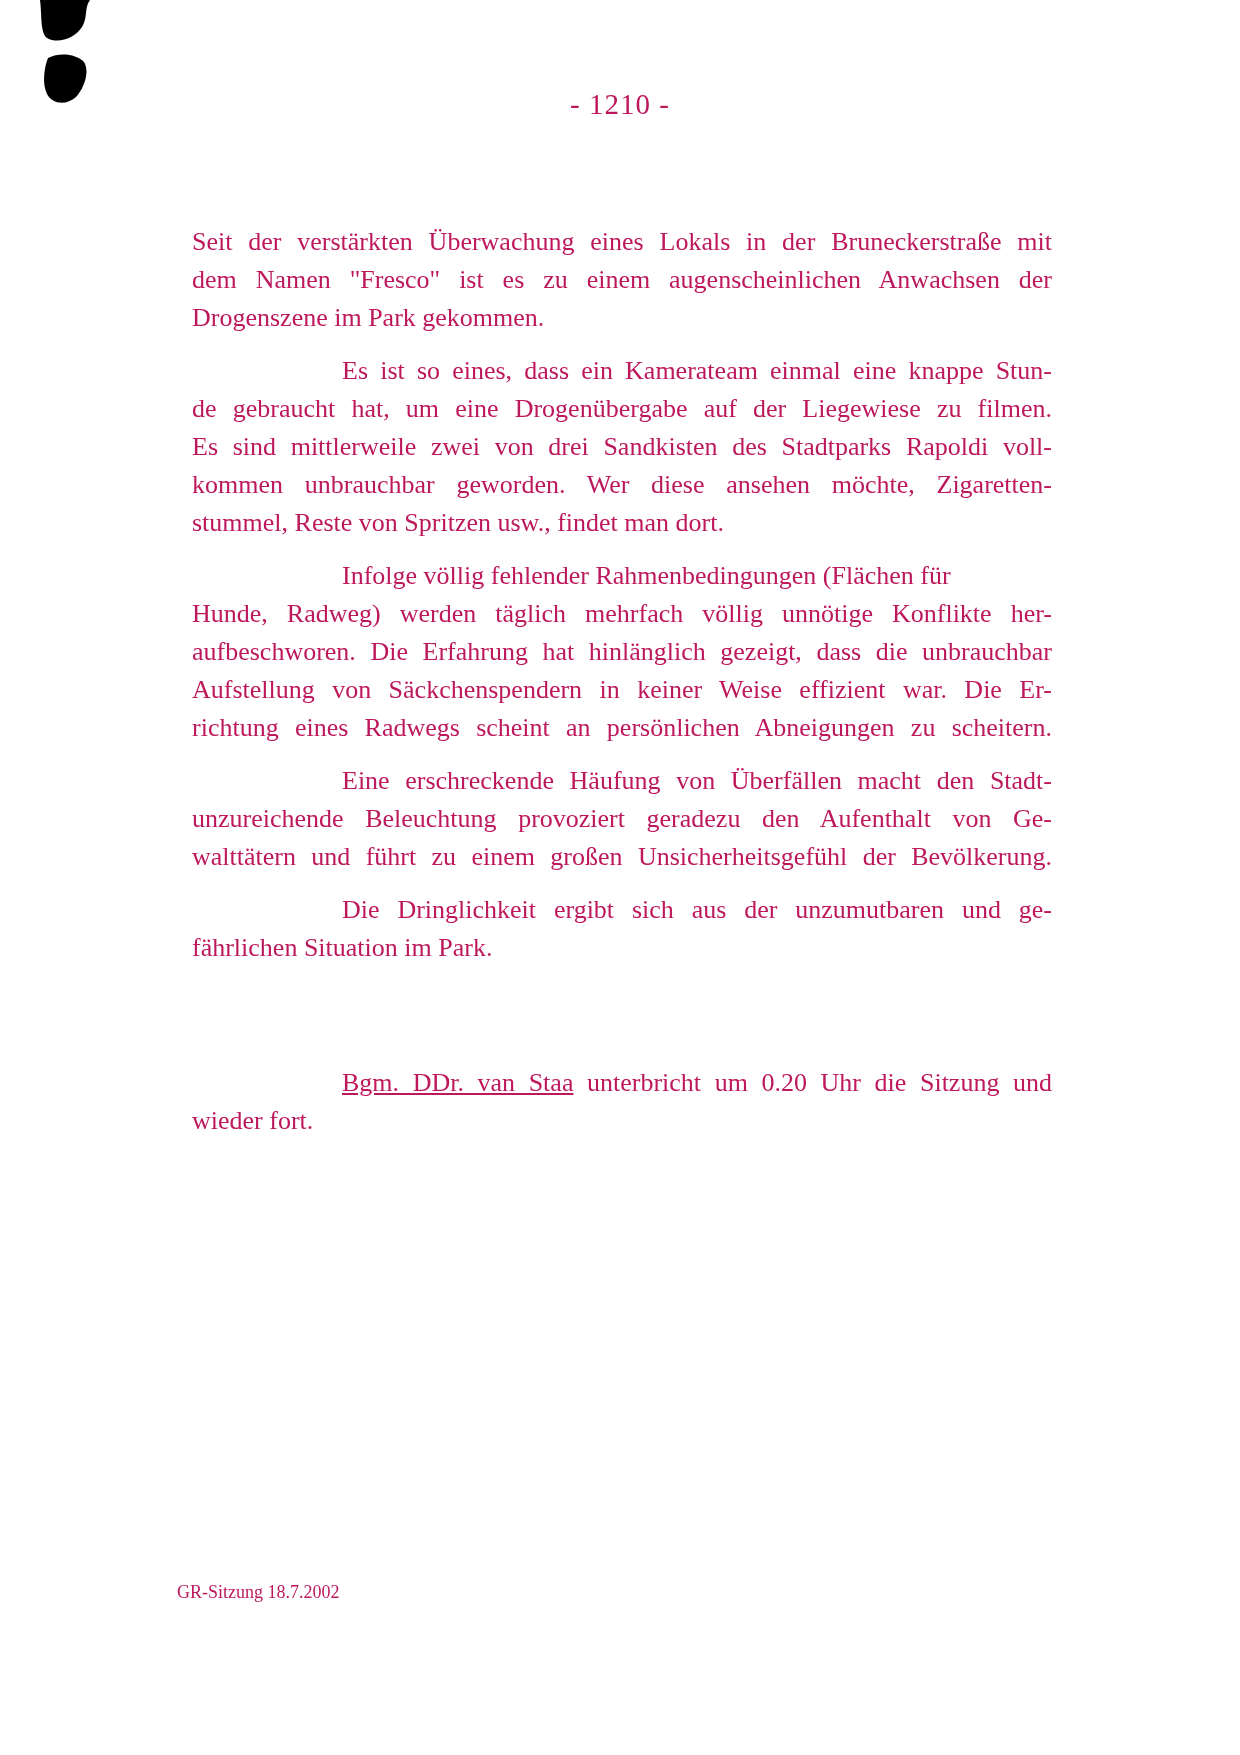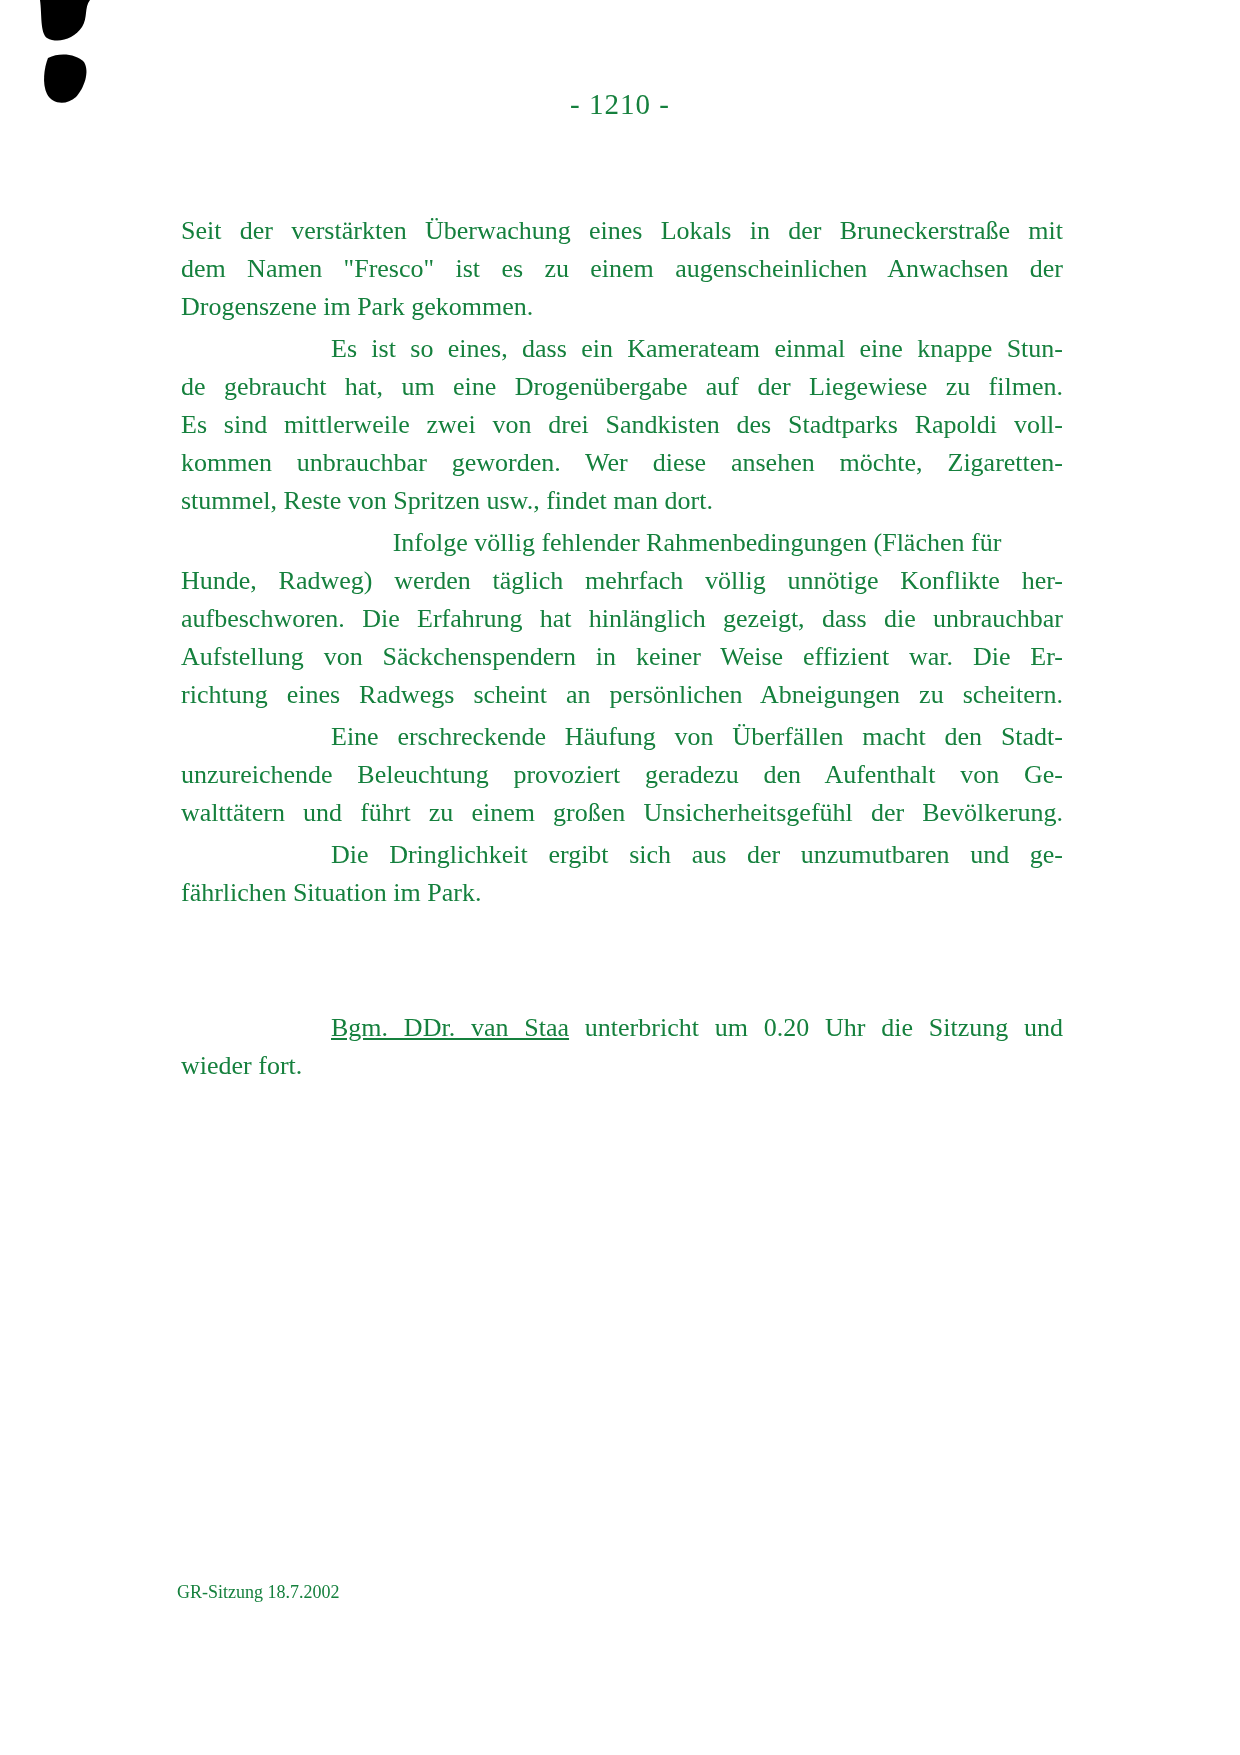--- a/index.html
+++ b/index.html
@@ -1,21 +1,21 @@
 <!DOCTYPE html>
 <html><head>
 <meta charset="utf-8">
 <style>
   html, body { margin: 0; padding: 0; background: #ffffff; }
   .page {
     position: relative;
     width: 1240px;
     height: 1755px;
     background: #ffffff;
-    color: #15803d;
+    color: #be185d;
     font-family: "Liberation Serif", "DejaVu Serif", serif;
     overflow: hidden;
   }
   .scan-artifact {
     position: absolute;
     top: 0;
     left: 0;
   }
   .page-number {
     position: absolute;
@@ -28,30 +28,30 @@
     white-space: pre;
   }
   .body-text {
     position: absolute;
     top: 208px;
     left: 177px;
     width: 890px;
     font-size: 26px;
     line-height: 38px;
   }
-  .para { margin: 4px; }
+  .para { margin: 15px; }
   .line {
     height: 38px;
     overflow: hidden;
   }
   .line.j {
     text-align: justify;
     text-align-last: justify;
   }
-  .line.ind { padding-left: 150px; text-align: center; }
+  .line.ind { padding-left: 150px; }
   .para-gap { margin-top: 97px; }
   .u-speaker { text-decoration: underline; }
   .footer {
     position: absolute;
     top: 1582px;
     left: 177px;
     font-size: 18px;
     text-align: right;
   }
 </style>

